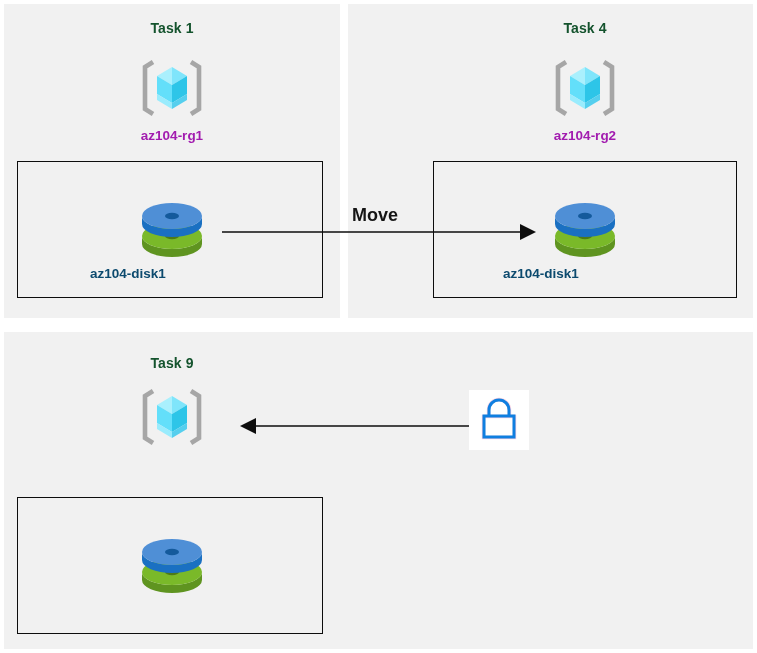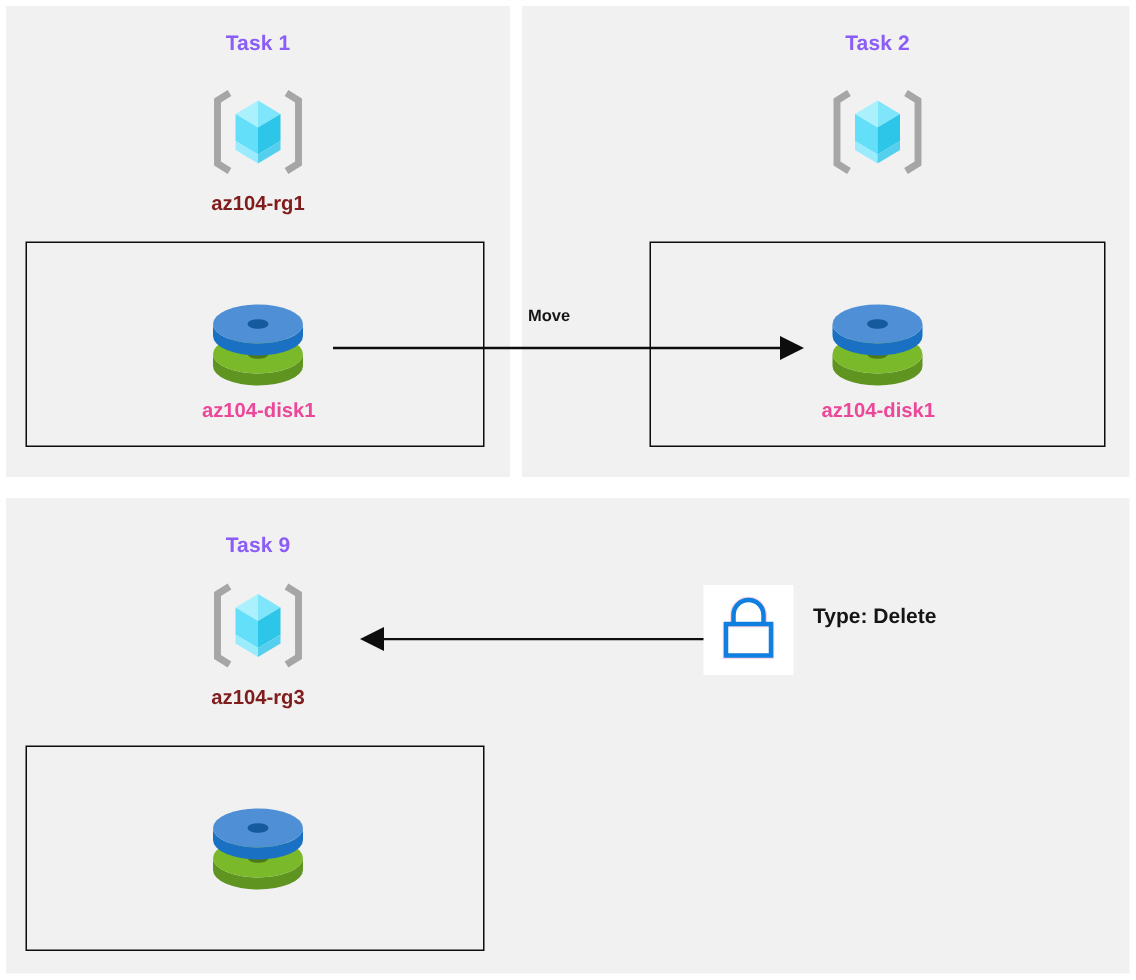--- a/index.html
+++ b/index.html
@@ -29,21 +29,21 @@
   }
   #panel-task1 { left: 4px;   top: 4px;   width: 336px; height: 314px; }
   #panel-task2 { left: 348px; top: 4px;   width: 405px; height: 314px; }
   #panel-task3 { left: 4px;   top: 332px; width: 749px; height: 317px; }
 
   
   .task-title {
     position: absolute;
     font-size: 14px;
     font-weight: bold;
-    color: #8b5cf6;
+    color: #14532d;
     text-align: center;
     letter-spacing: 0.1px;
     white-space: nowrap;
   }
   #title-task1 { left: 92px;  top: 20px;  width: 160px; }
   #title-task2 { left: 505px; top: 20px;  width: 160px; }
   #title-task3 { left: 92px;  top: 355px; width: 160px; }
 
   
   .rg-icon {
@@ -53,21 +53,21 @@
   }
   #rg-icon-1 { left: 141px; top: 57px; }
   #rg-icon-2 { left: 554px; top: 57px; }
   #rg-icon-3 { left: 141px; top: 386px; }
 
   
   .rg-label {
     position: absolute;
     font-size: 13.5px;
     font-weight: bold;
-    color: #7f1d1d;
+    color: #a21caf;
     text-align: center;
     white-space: nowrap;
   }
   #rg-label-1 { left: 92px;  top: 128px; width: 160px; }
   #rg-label-2 { left: 505px; top: 128px; width: 160px; }
   #rg-label-3 { left: 92px;  top: 457px; width: 160px; }
 
   
   .resource-box {
     position: absolute;
@@ -87,39 +87,38 @@
   }
   #disk-icon-1 { left: 138px; top: 196px; }
   #disk-icon-2 { left: 551px; top: 196px; }
   #disk-icon-3 { left: 138px; top: 532px; }
 
   
   .disk-label {
     position: absolute;
     font-size: 13.5px;
     font-weight: bold;
-    color: #ec4899;
-    text-align: center;
+    color: #0c4a6e;
     white-space: nowrap;
   }
   #disk-label-1 { left: 90px;  top: 266px; width: 165px; }
   #disk-label-2 { left: 503px; top: 266px; width: 165px; }
   #disk-label-3 { left: 90px;  top: 602px; width: 165px; }
 
   
   .arrow-svg { position: absolute; overflow: visible; }
   #arrow-move { left: 220px; top: 218px; width: 320px; height: 28px; }
   #arrow-lock { left: 238px; top: 412px; width: 240px; height: 28px; }
 
   
   #move-label {
     position: absolute;
     left: 352px;
     top: 205px;
-    font-size: 11px;
+    font-size: 18px;
     font-weight: bold;
     color: #151515;
     white-space: nowrap;
   }
 
   
   #lock-tile {
     position: absolute;
     left: 469px;
     top: 390px;
@@ -186,37 +185,38 @@
 
   <div class="disk-label" id="disk-label-1">az104-disk1</div>
 
   <div id="move-label">Move</div>
 
   <svg class="arrow-svg" id="arrow-move" viewBox="0 0 320 28">
     <line x1="2" y1="14" x2="300" y2="14" stroke="#0d0d0d" stroke-width="1.7"></line>
     <polygon points="300,6 316,14 300,22" fill="#0d0d0d"></polygon>
   </svg>
 
-  <div class="task-title" id="title-task2">Task 2</div>
+  <div class="task-title" id="title-task2">Task 4</div>
 
   <svg class="rg-icon" id="rg-icon-2" viewBox="0 0 62 62">
     <g fill="none" stroke="#a6a6a6" stroke-width="4.6" stroke-linecap="butt">
       <path d="M12 5 L4 10 L4 52 L12 57"></path>
       <path d="M50 5 L58 10 L58 52 L50 57"></path>
     </g>
     <g>
       <polygon points="31,10 46,19 31,28" fill="#7fe5fb"></polygon>
       <polygon points="31,10 16,19 31,28" fill="#aaf0fd"></polygon>
       <polygon points="16,19 31,28 31,46 16,37" fill="#63dffa"></polygon>
       <polygon points="46,19 31,28 31,46 46,37" fill="#2dc5e8"></polygon>
       <polygon points="16,37 31,46 31,52 16,43" fill="#9aecfd"></polygon>
       <polygon points="46,37 31,46 31,52 46,43" fill="#55cfee"></polygon>
     </g>
   </svg>
 
+  <div class="rg-label" id="rg-label-2">az104-rg2</div>
 
   <div class="resource-box" id="box-task2"></div>
 
   <svg class="disk-icon" id="disk-icon-2" viewBox="0 0 68 64">
     <path d="M4 40 a30 13 0 0 0 60 0 v8 a30 13 0 0 1 -60 0 z" fill="#5f9420"></path>
     <ellipse cx="34" cy="40" rx="30" ry="13" fill="#7ab929"></ellipse>
     <ellipse cx="34" cy="40" rx="7" ry="3.2" fill="#4d7a18"></ellipse>
     <path d="M4 20 a30 13 0 0 0 60 0 v8 a30 13 0 0 1 -60 0 z" fill="#1a70c2"></path>
     <ellipse cx="34" cy="20" rx="30" ry="13" fill="#4f8fd6"></ellipse>
     <ellipse cx="34" cy="20" rx="7" ry="3.2" fill="#145a9c"></ellipse>
@@ -234,21 +234,20 @@
     <g>
       <polygon points="31,10 46,19 31,28" fill="#7fe5fb"></polygon>
       <polygon points="31,10 16,19 31,28" fill="#aaf0fd"></polygon>
       <polygon points="16,19 31,28 31,46 16,37" fill="#63dffa"></polygon>
       <polygon points="46,19 31,28 31,46 46,37" fill="#2dc5e8"></polygon>
       <polygon points="16,37 31,46 31,52 16,43" fill="#9aecfd"></polygon>
       <polygon points="46,37 31,46 31,52 46,43" fill="#55cfee"></polygon>
     </g>
   </svg>
 
-  <div class="rg-label" id="rg-label-3">az104-rg3</div>
 
   <div class="resource-box" id="box-task3"></div>
 
   <svg class="disk-icon" id="disk-icon-3" viewBox="0 0 68 64">
     <path d="M4 40 a30 13 0 0 0 60 0 v8 a30 13 0 0 1 -60 0 z" fill="#5f9420"></path>
     <ellipse cx="34" cy="40" rx="30" ry="13" fill="#7ab929"></ellipse>
     <ellipse cx="34" cy="40" rx="7" ry="3.2" fill="#4d7a18"></ellipse>
     <path d="M4 20 a30 13 0 0 0 60 0 v8 a30 13 0 0 1 -60 0 z" fill="#1a70c2"></path>
     <ellipse cx="34" cy="20" rx="30" ry="13" fill="#4f8fd6"></ellipse>
     <ellipse cx="34" cy="20" rx="7" ry="3.2" fill="#145a9c"></ellipse>
@@ -269,16 +268,15 @@
       </g>
 
       <g fill="none" stroke="#0f7fe0" stroke-width="3">
         <path d="M20 26 v-6 a10 10 0 0 1 20 0 v6"></path>
         <rect x="15" y="26" width="30" height="21"></rect>
       </g>
     </svg>
   </div>
 
   <div id="lock-text">
-    <div>Type: Delete</div>
   </div>
 
 </div>
 
 </body></html>

